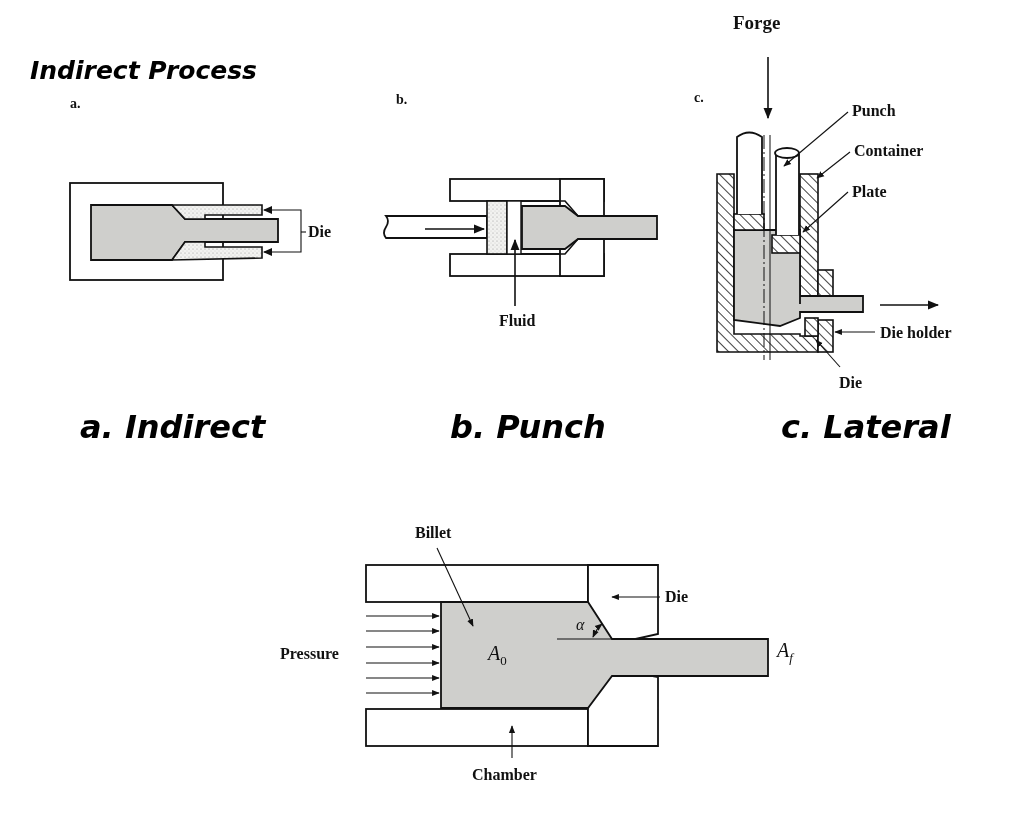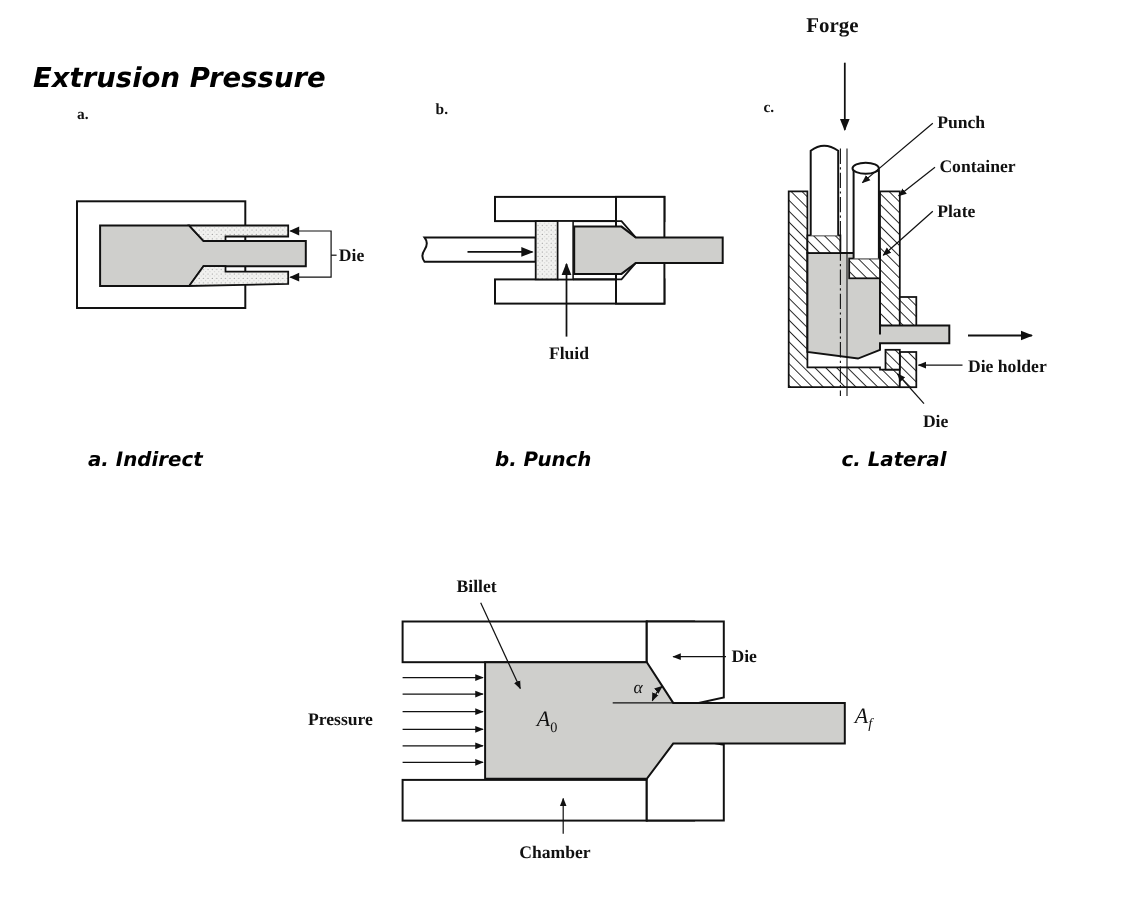--- a/index.html
+++ b/index.html
@@ -5,37 +5,37 @@
   html, body { margin: 0; padding: 0; background: #ffffff; }
   body { width: 1024px; height: 823px; position: relative; overflow: hidden; }
   .title {
     position: absolute; left: 30px; top: 56px;
     font-family: "DejaVu Sans", sans-serif; font-weight: bold; font-style: italic;
     font-size: 25px; color: #000;
   }
   .caption {
     position: absolute; top: 408px;
     font-family: "DejaVu Sans", sans-serif; font-weight: bold; font-style: italic;
-    font-size: 18px; color: #000;
+    font-size: 32px; color: #000;
   }
   svg.diagram { position: absolute; left: 0; top: 0; }
   .lbl { font-family: "Liberation Serif", serif; font-weight: bold; font-size: 16px; fill: #111; }
   .sub { font-family: "Liberation Serif", serif; font-weight: bold; font-size: 14px; fill: #111; }
   .ital { font-family: "Liberation Serif", serif; font-style: italic; font-size: 20px; fill: #111; }
   .ln { stroke: #111; stroke-width: 1.6; fill: none; }
   .box { stroke: #111; stroke-width: 1.8; fill: #fff; }
   .metal { stroke: #111; stroke-width: 1.8; fill: #cfcfcc; }
   .dotted { stroke: #111; stroke-width: 1.6; fill: url(#stipple); }
   .hatch { stroke: #111; stroke-width: 1.6; fill: url(#hatch); }
   .thin { stroke: #111; stroke-width: 1.1; fill: none; }
 </style>
 </head>
 <body>
 
-<div class="title">Extrusion Pressure</div>
+<div class="title">Indirect Process</div>
 
 <svg class="diagram" width="1024" height="823" viewBox="0 0 1024 823">
   <defs>
     <pattern id="stipple" width="4" height="4" patternUnits="userSpaceOnUse">
       <rect width="4" height="4" fill="#f2f2f0"></rect>
       <circle cx="1" cy="1" r="0.5" fill="#888"></circle>
       <circle cx="3" cy="3" r="0.4" fill="#aaa"></circle>
     </pattern>
     <pattern id="hatch" width="7" height="7" patternUnits="userSpaceOnUse" patternTransform="rotate(-45)">
       <rect width="7" height="7" fill="#fff"></rect>
@@ -160,13 +160,13 @@
     <line class="thin" x1="660" y1="597" x2="612" y2="597" marker-end="url(#arr)"></line>
     <text class="lbl" x="665" y="602">Die</text>
 
     <line class="thin" x1="512" y1="758" x2="512" y2="726" marker-end="url(#arr)"></line>
     <text class="lbl" x="472" y="780">Chamber</text>
   </g>
 </svg>
 
 <div class="caption" style="left:80px">a. Indirect</div>
 <div class="caption" style="left:450px">b. Punch</div>
-<div class="caption" style="left:765px">c. Lateral</div>
+<div class="caption" style="left:781px">c. Lateral</div>
 
 </body></html>

